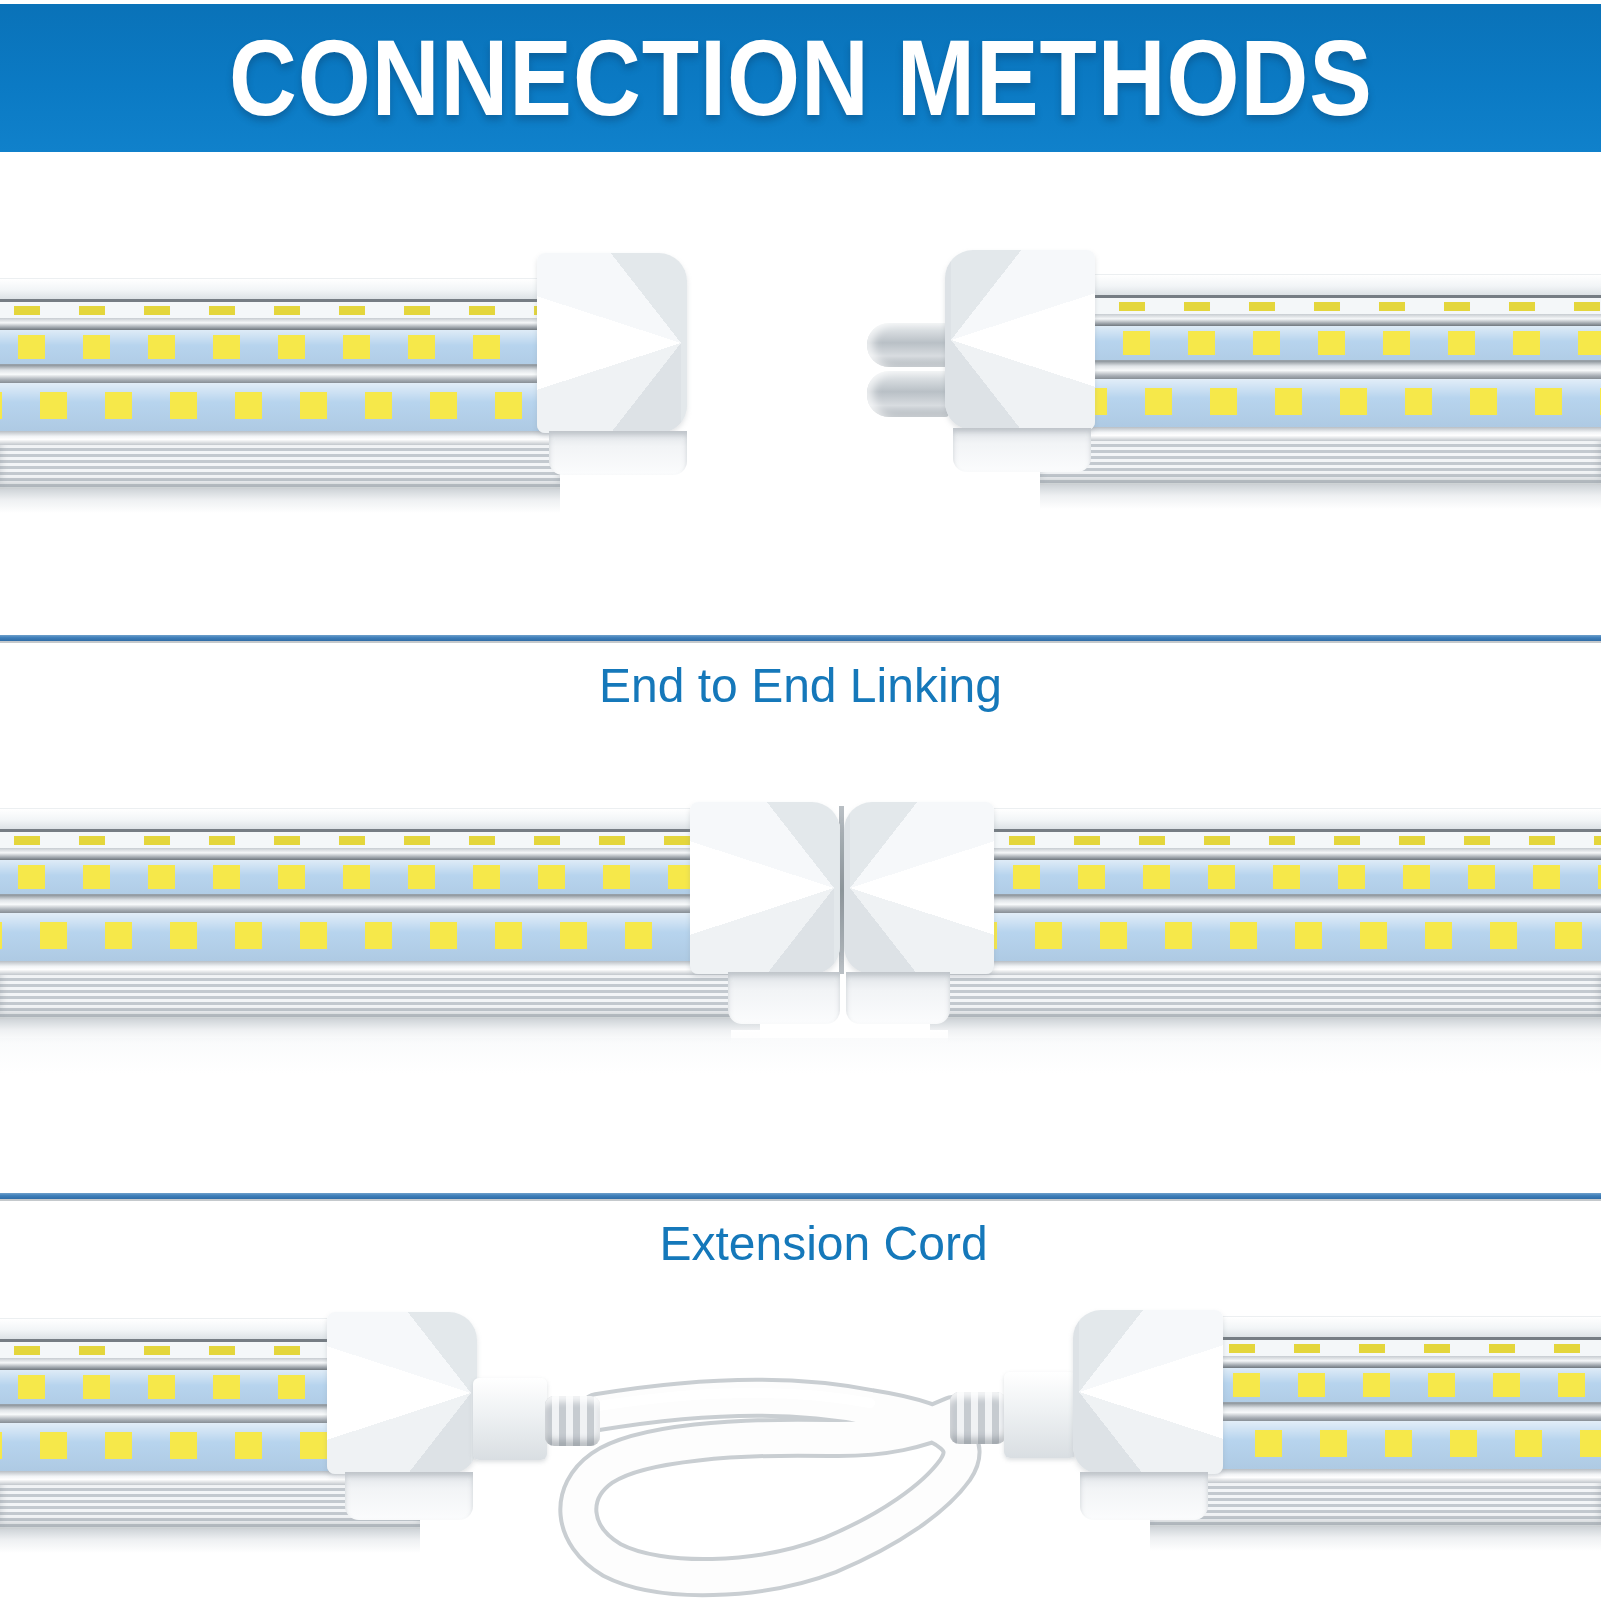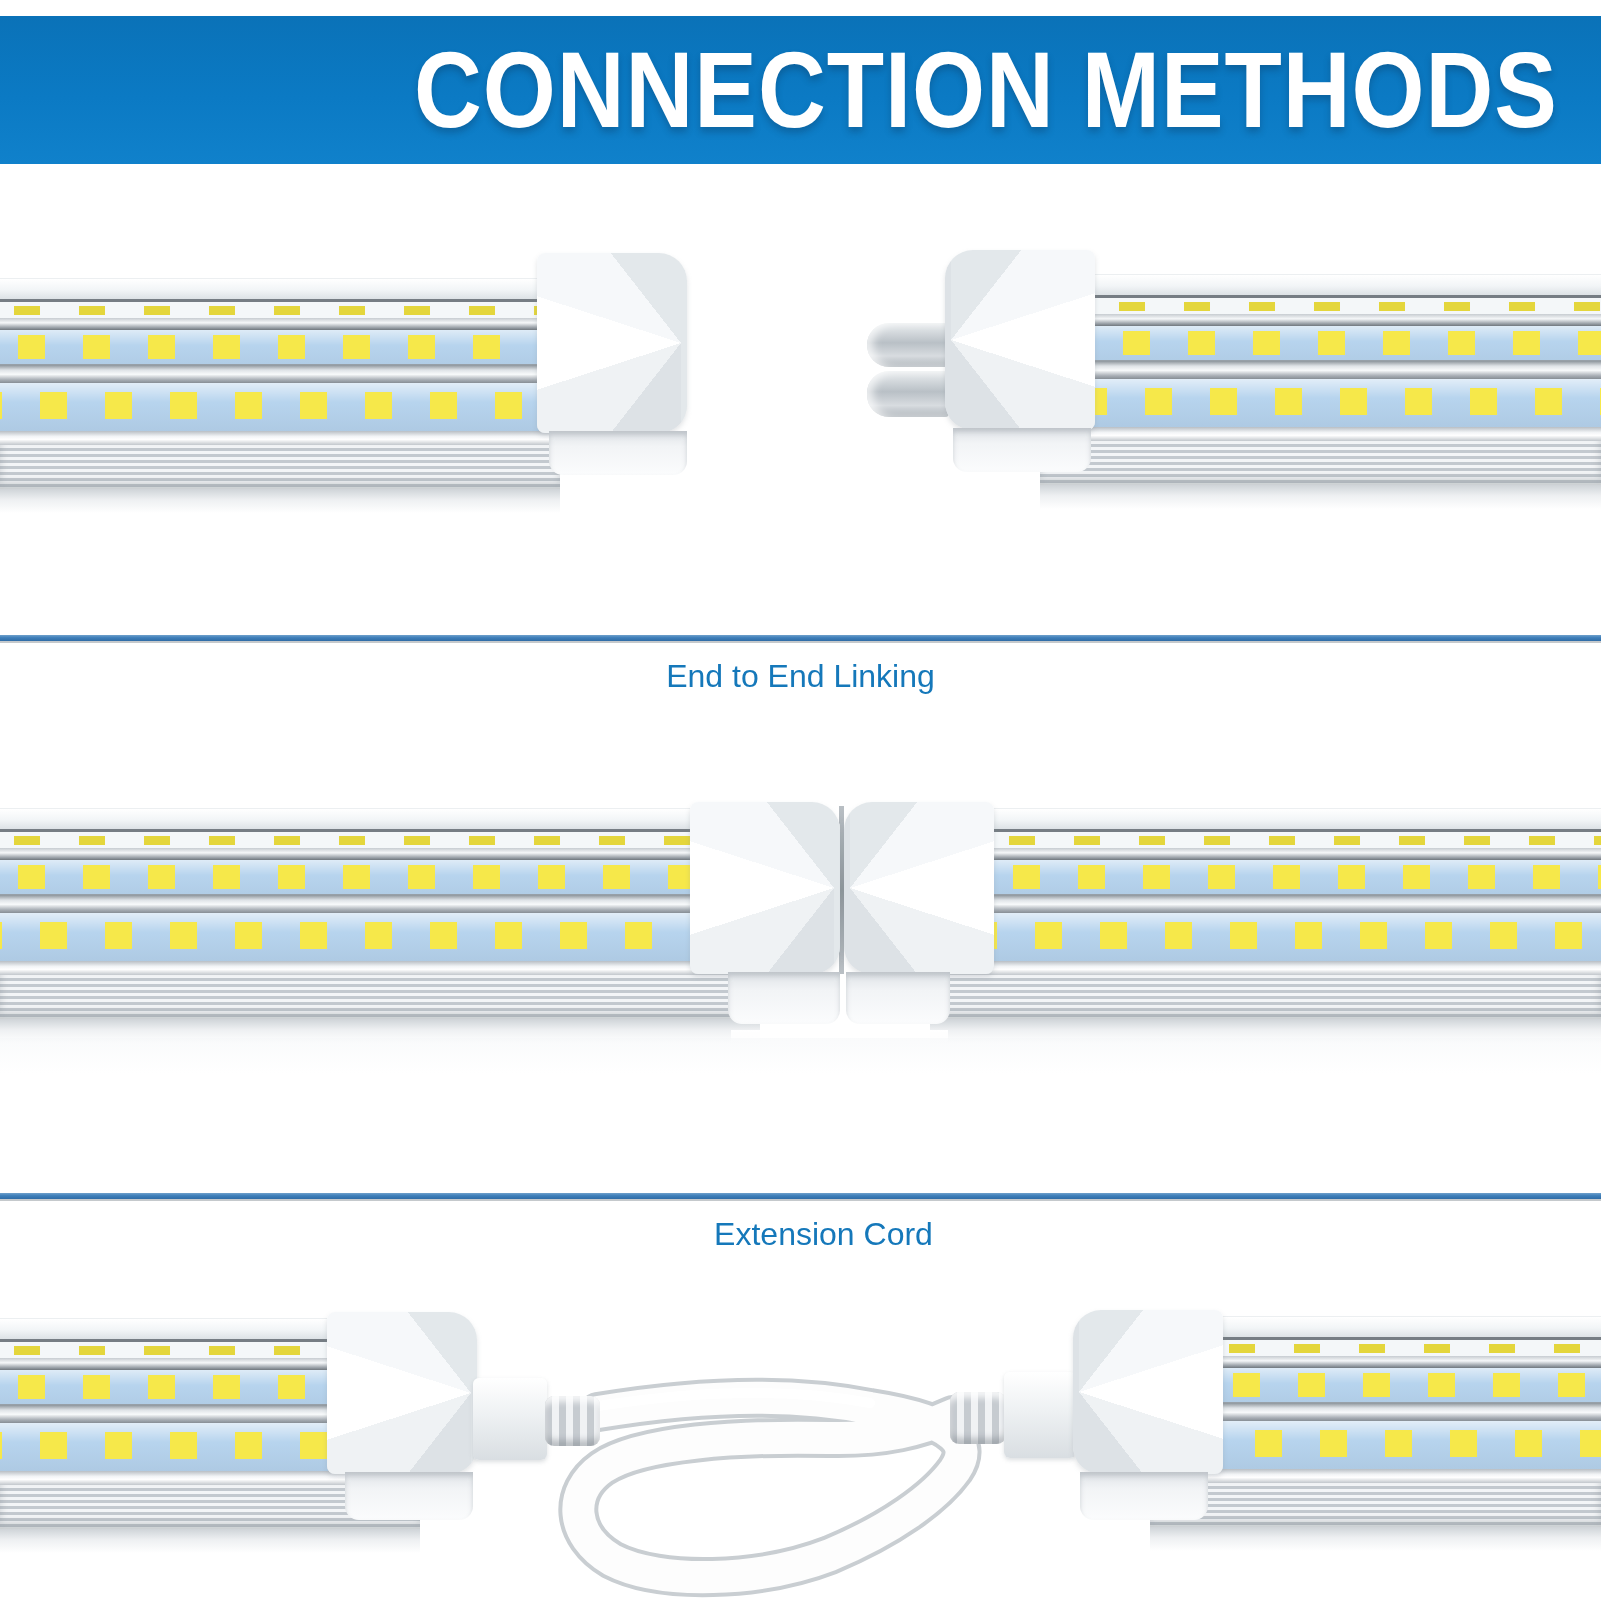--- a/index.html
+++ b/index.html
@@ -1,32 +1,32 @@
 <!DOCTYPE html>
 <html style="--banner_blue: #0b7ac4; --banner_blue_dark: #0a72b8; --banner_blue_light: #1081cb; --divider_blue: #3e7fba; --label_blue: #1578ba; --led_yellow: #f6e84a; --led_yellow_dim: #e4d63c; --panel_blue: #b7d4ee; --aluminum_gray: #c8cdd3; --cap_white: #f6f8f9; --cord_white: #fdfdfd; --cord_edge: #c9ced2;"><head>
 <meta charset="utf-8">
 <style>
   html,body{margin:0;padding:0;background:#fff;}
   .page{position:relative;width:1601px;height:1601px;overflow:hidden;background:#fff;
         font-family:"Liberation Sans",sans-serif;}
 
   
-  .banner{position:absolute;left:0;top:16px;width:1601px;height:148px;
+  .banner{position:absolute;left:0;top:4px;width:1601px;height:148px;
           background:linear-gradient(180deg,var(--banner_blue_dark) 0%,var(--banner_blue) 55%,var(--banner_blue_light) 100%);
-          display:flex;align-items:center;justify-content:flex-end;}
+          display:flex;align-items:center;justify-content:center;}
   .banner h1{margin:0;color:#fff;font-size:101px;font-weight:bold;letter-spacing:1px;
              transform:scaleX(.93) scaleY(1.07);white-space:nowrap;
              text-shadow:0 4px 7px rgba(10,40,70,.28);}
 
   
   .divider{position:absolute;left:0;width:1601px;height:6px;
            background:linear-gradient(180deg,#6fa0cb,var(--divider_blue) 45%,#2f6ca6);
            box-shadow:0 2px 0 rgba(150,156,162,.55);}
   .section-label{position:absolute;left:0;width:1601px;text-align:center;
-                 color:var(--label_blue);font-size:32px;font-weight:400;}
+                 color:var(--label_blue);font-size:48px;font-weight:400;}
 
   
   .tube-body{position:absolute;height:230px;}
   .tube-body .row{width:100%;}
   .t-top   {height:20px;background:linear-gradient(180deg,#ffffff 0%,#f2f5f7 55%,#dde2e6 100%);
             border-top:1px solid #eceff1;}
   .t-angled{height:16px;background-color:#f4f7f9;border-top:3px solid #767d84;
             background-image:linear-gradient(90deg,var(--led_yellow_dim) 0 26px,transparent 26px 65px);
             background-size:65px 9px;background-repeat:repeat-x;background-position:14px 55%;}
   .t-rail  {height:12px;background:linear-gradient(180deg,#c7ccd1 0%,#f5f7f9 40%,#9aa1a8 80%,#70777e 100%);}

